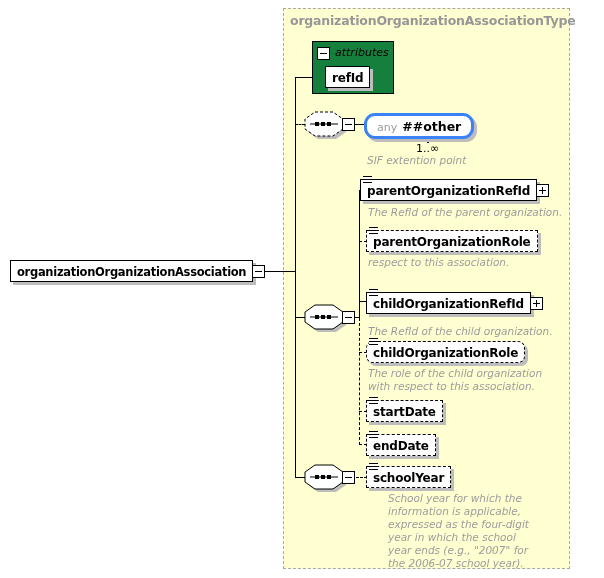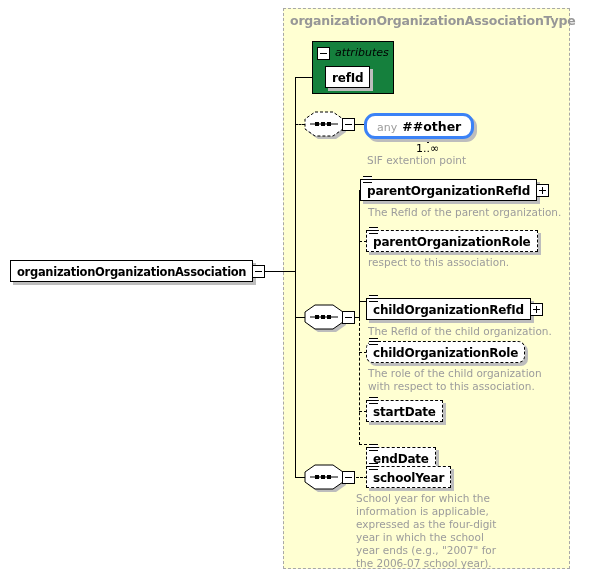--- a/index.html
+++ b/index.html
@@ -52,21 +52,21 @@
   .attr-label{position:absolute;left:22px;top:4px;font-style:italic;font-size:11px;}
   
   .any-box{
     position:absolute;left:364px;top:113px;height:20px;line-height:20px;padding:0 10px;
     background:#fff;border:3px solid #3b82f6;border-radius:11px;
     box-shadow:3px 3px 0 0 #bdbdbd;z-index:3;white-space:nowrap;
   }
   .any-kw{color:#9c9c9c;font-size:11px;margin-right:5px;}
   .any-name{font-weight:bold;font-size:12.5px;}
   .occurs{position:absolute;left:416px;top:142px;font-size:11px;z-index:3;}
-  .note,.desc{position:absolute;color:#9c9c9c;font-size:10.5px;line-height:13px;z-index:2;white-space:nowrap;}
+  .note,.desc{position:absolute;color:#9c9c9c;font-size:10.5px;line-height:13px;z-index:2;white-space:nowrap;font-style:italic;}
   .note{left:367px;top:154px;}
   .seq-svg{position:absolute;z-index:2;}
 </style>
 </head>
 <body>
 
 <div class="canvas">
 
   <div class="container"></div>
   <div class="type-title">organizationOrganizationAssociationType</div>
@@ -138,60 +138,60 @@
   <div class="desc" style="left:368px;top:206px;">The RefId of the parent organization.</div>
 
   <div class="ebox dashed" style="left:366px;top:230px;">
     <div class="anno"></div>
     <span class="lbl">parentOrganizationRole</span>
   </div>
   <div class="desc" style="left:368px;top:256px;">
     <div>respect to this association.</div>
   </div>
 
-  <div class="ebox" style="left:366px;top:298px;">
+  <div class="ebox" style="left:366px;top:292px;">
     <div class="anno"></div>
     <span class="lbl">childOrganizationRefId</span>
     <div class="toggle plus attached"></div>
   </div>
   <div class="desc" style="left:368px;top:325px;">The RefId of the child organization.</div>
 
   <div class="ebox dashed" style="left:366px;top:341px;border-radius:7px;">
     <div class="anno"></div>
     <span class="lbl">childOrganizationRole</span>
   </div>
   <div class="desc" style="left:368px;top:367px;">
     <div>The role of the child organization</div>
     <div>with respect to this association.</div>
   </div>
 
   <div class="ebox dashed" style="left:366px;top:400px;">
     <div class="anno"></div>
     <span class="lbl">startDate</span>
   </div>
 
-  <div class="ebox dashed" style="left:366px;top:447px;">
+  <div class="ebox dashed" style="left:366px;top:434px;">
     <div class="anno"></div>
     <span class="lbl">endDate</span>
   </div>
 
   <svg class="seq-svg" style="left:301px;top:464px;" width="46" height="32">
     <polygon points="17,4 35,4 45,11 45,21 35,28 17,28 7,21 7,11" fill="#bdbdbd" stroke="none"></polygon>
     <polygon points="14,1 32,1 42,8 42,18 32,25 14,25 4,18 4,8" fill="#ffffff" stroke="#000000"></polygon>
     <line x1="9" y1="13" x2="37" y2="13" stroke="#000000"></line>
     <rect x="14" y="11" width="4" height="4" fill="#000000"></rect>
     <rect x="20" y="11" width="4" height="4" fill="#000000"></rect>
     <rect x="26" y="11" width="4" height="4" fill="#000000"></rect>
   </svg>
   <div class="toggle" style="left:342px;top:471px;"></div>
   <div class="ebox dashed" style="left:366px;top:466px;">
     <div class="anno"></div>
     <span class="lbl">schoolYear</span>
   </div>
-  <div class="desc" style="left:356px;top:492px;">
+  <div class="desc" style="left:388px;top:492px;">
     <div>School year for which the</div>
     <div>information is applicable,</div>
     <div>expressed as the four-digit</div>
     <div>year in which the school</div>
     <div>year ends (e.g., "2007" for</div>
     <div>the 2006-07 school year).</div>
   </div>
 
 </div>
 

